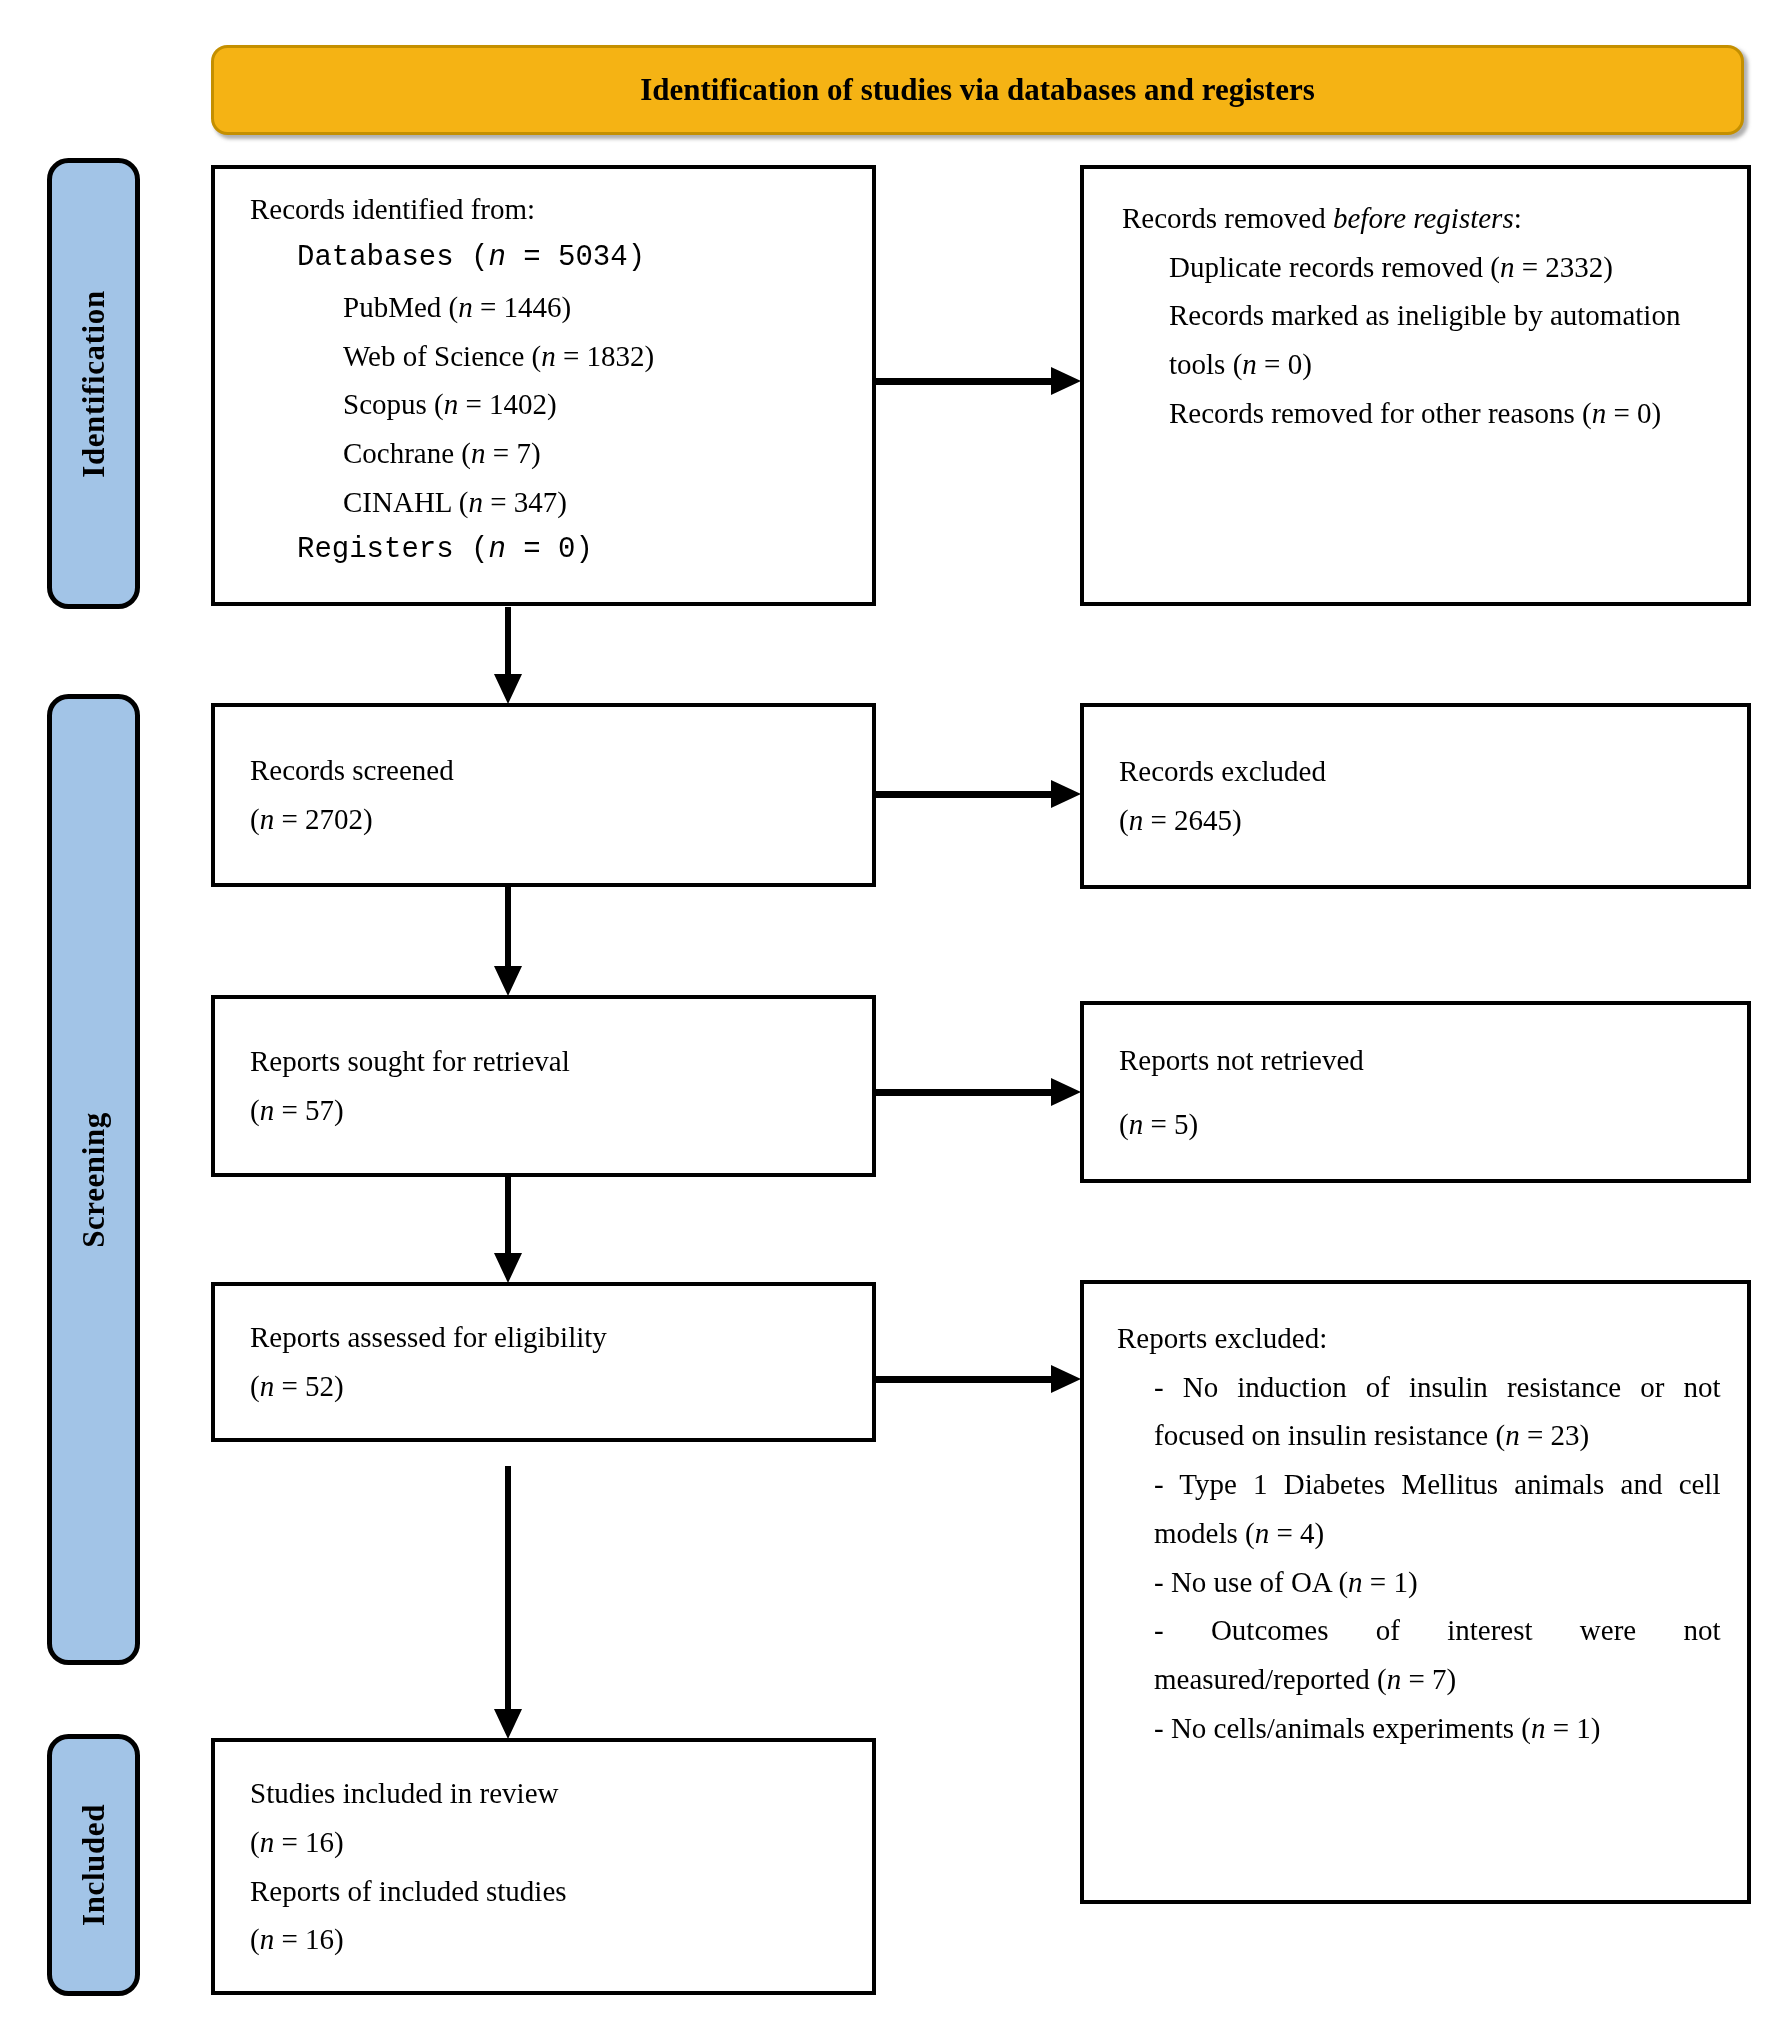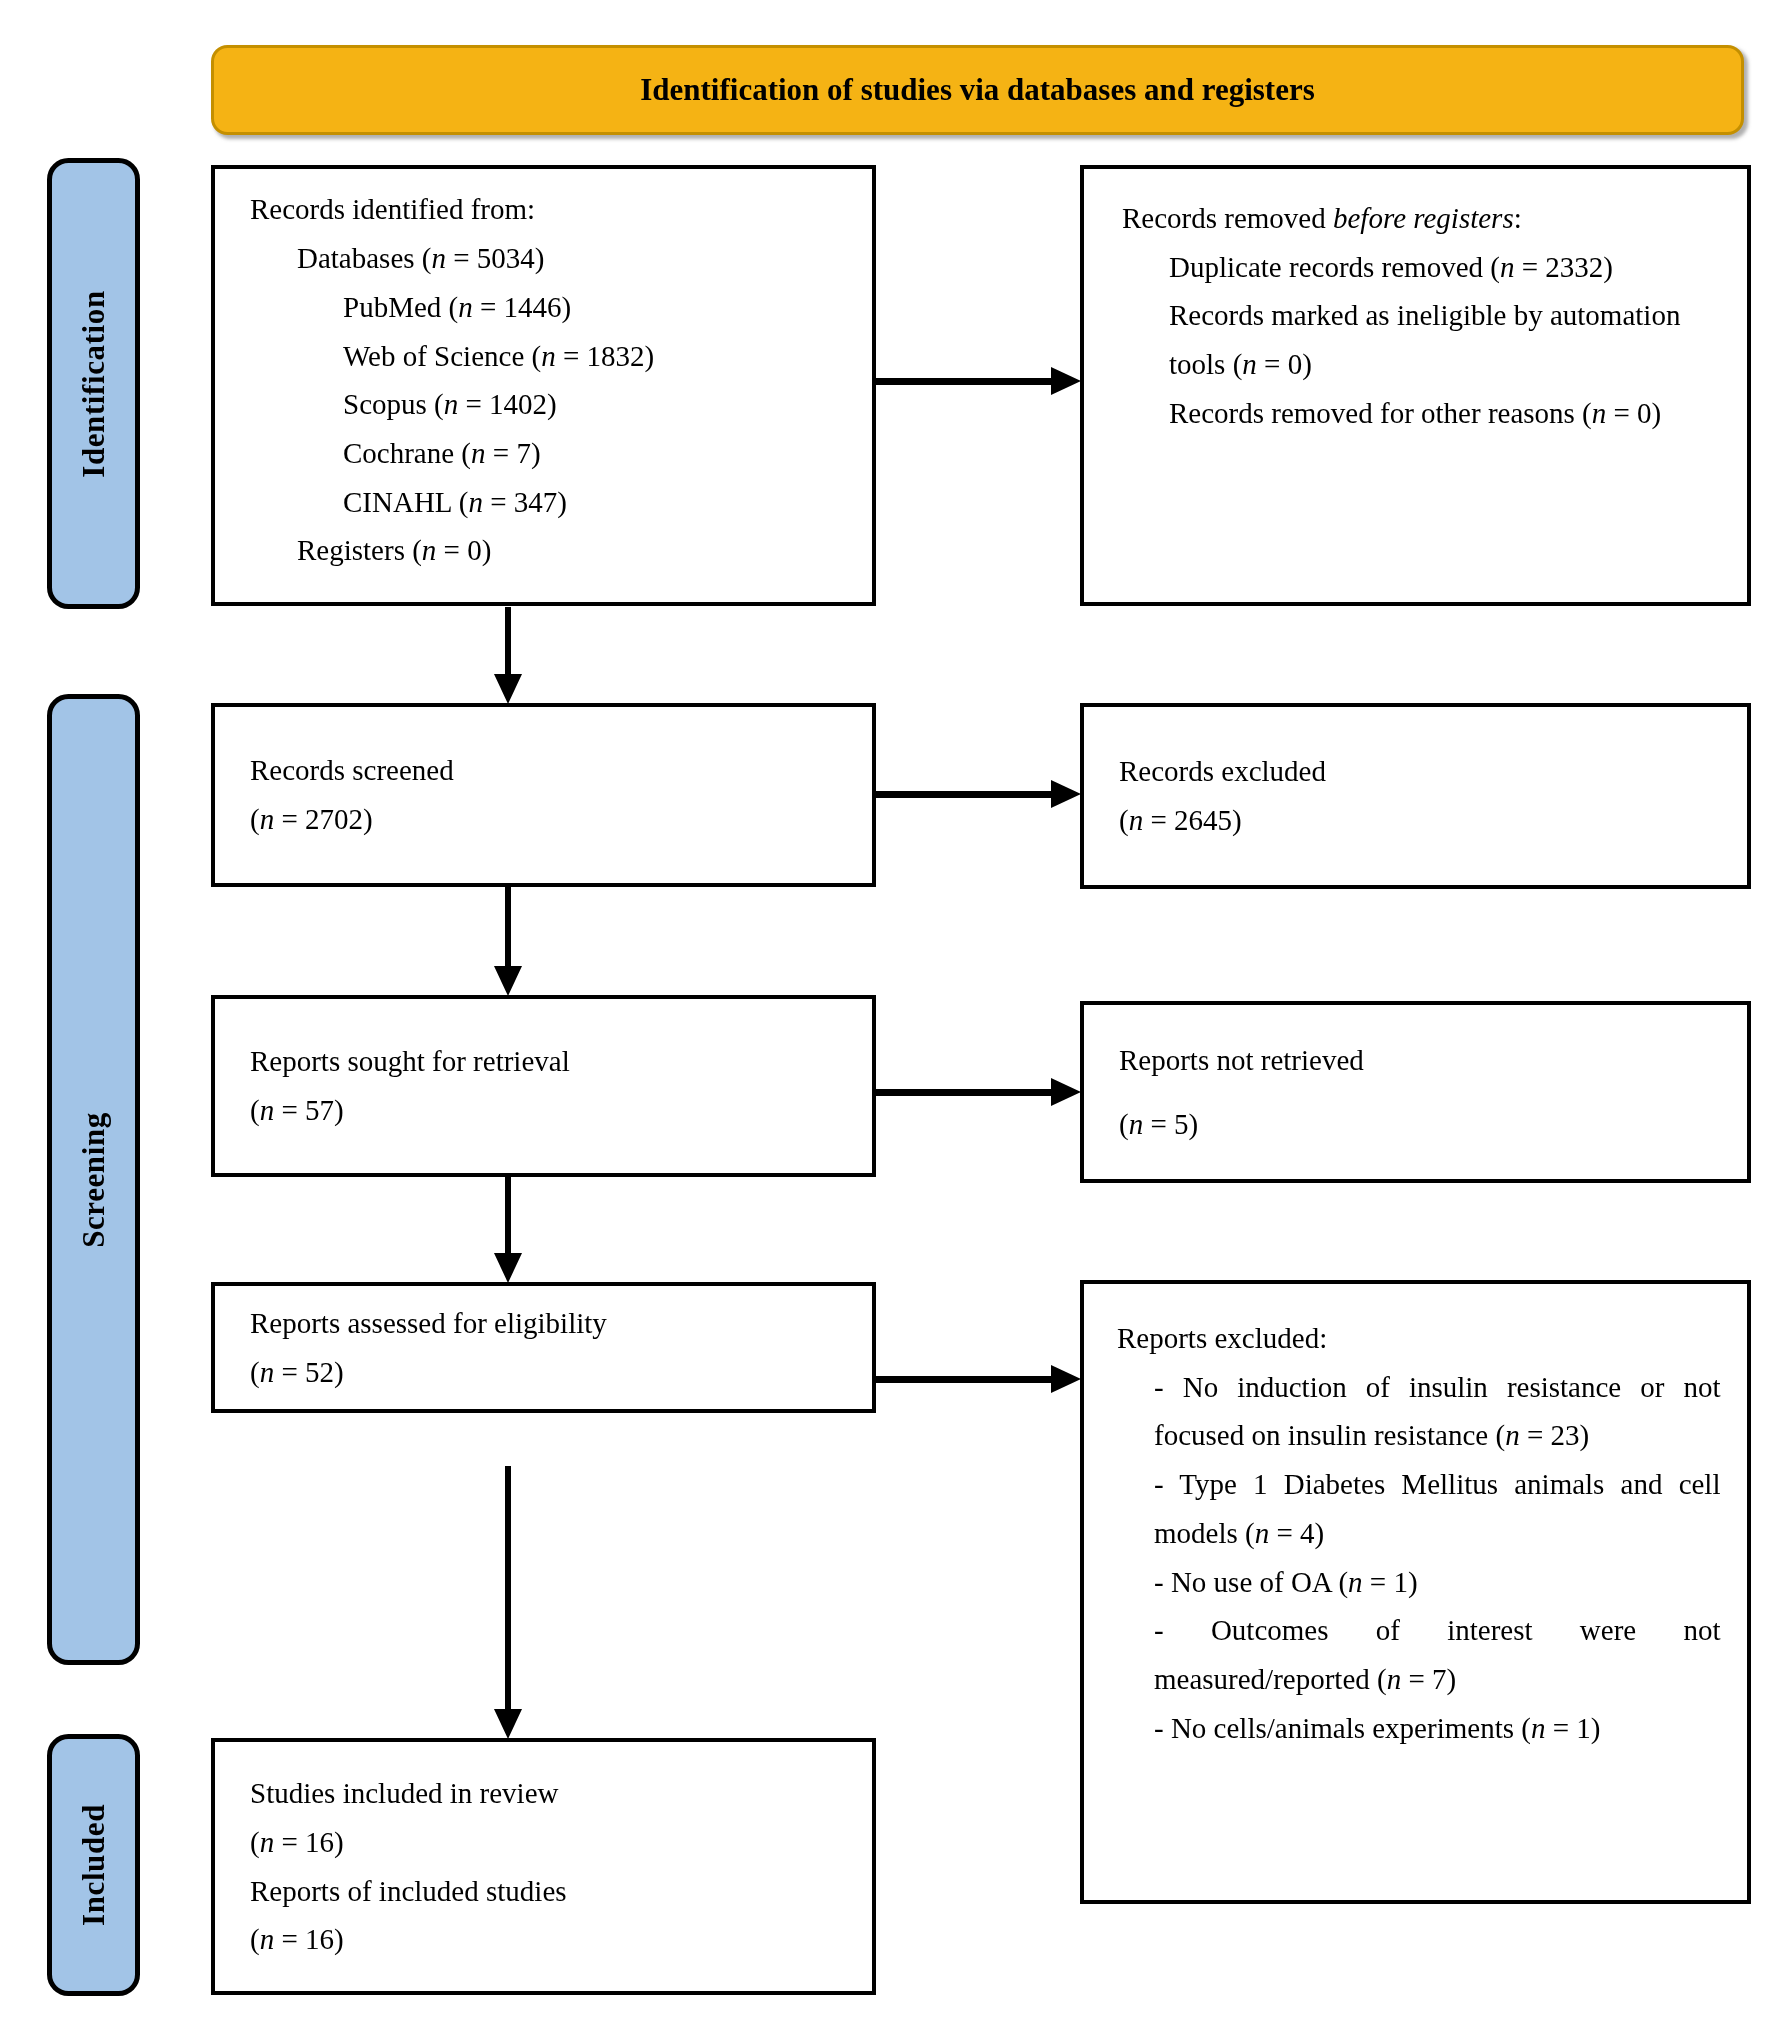--- a/index.html
+++ b/index.html
@@ -42,21 +42,21 @@
     white-space:nowrap;
     font-size:31px;font-weight:bold;letter-spacing:0.6px;
   }
   .box{
     position:absolute;background:#fff;
     border:4.4px solid var(--box-border);
     box-sizing:border-box;
     font-size:29px;line-height:1.68;
   }
   .pad-list{padding:16.4px 19px 0 35px;}
-  .ind1{padding-left:47px;}
+  .ind1{padding-left:47px;font-family:Liberation Mono, monospace;}
   .ind2{padding-left:93px;}
   .center{display:flex;flex-direction:column;justify-content:center;padding-left:35px;padding-right:19px;}
   .pad-excl{padding:30px 26.5px 0 33px;}
   .pad-excl .itm{padding-left:37px;text-align:justify;}
   .rm-items .itm{padding-left:47px;}
   
   .av{position:absolute;width:5.7px;background:var(--arrow);}
   .ahd{position:absolute;width:0;height:0;border-left:14.5px solid transparent;border-right:14.5px solid transparent;border-top:30px solid var(--arrow);}
   .ah{position:absolute;height:7px;background:var(--arrow);}
   .ahr{position:absolute;width:0;height:0;border-top:14.5px solid transparent;border-bottom:14.5px solid transparent;border-left:30px solid var(--arrow);}
@@ -112,21 +112,21 @@
 <div class="box center" style="left:211px;top:995px;width:665px;height:182px;">
   <div>Reports sought for retrieval</div>
   <div>(<i>n</i> = 57)</div>
 </div>
 
 <div class="box center" style="left:1080px;top:1001px;width:671px;height:182px;gap:15px;">
   <div>Reports not retrieved</div>
   <div>(<i>n</i> = 5)</div>
 </div>
 
-<div class="box center" style="left:211px;top:1282px;width:665px;height:131px;">
+<div class="box center" style="left:211px;top:1282px;width:665px;height:160px;">
   <div>Reports assessed for eligibility</div>
   <div>(<i>n</i> = 52)</div>
 </div>
 
 <div class="box pad-excl" style="left:1080px;top:1280px;width:671px;height:624px;">
   <div>Reports excluded:</div>
   <div class="itm">- No induction of insulin resistance or not focused on insulin resistance (<i>n</i> = 23)</div>
   <div class="itm">- Type 1 Diabetes Mellitus animals and cell models (<i>n</i> = 4)</div>
   <div class="itm">- No use of OA (<i>n</i> = 1)</div>
   <div class="itm">- Outcomes of interest were not measured/reported (<i>n</i> = 7)</div>

